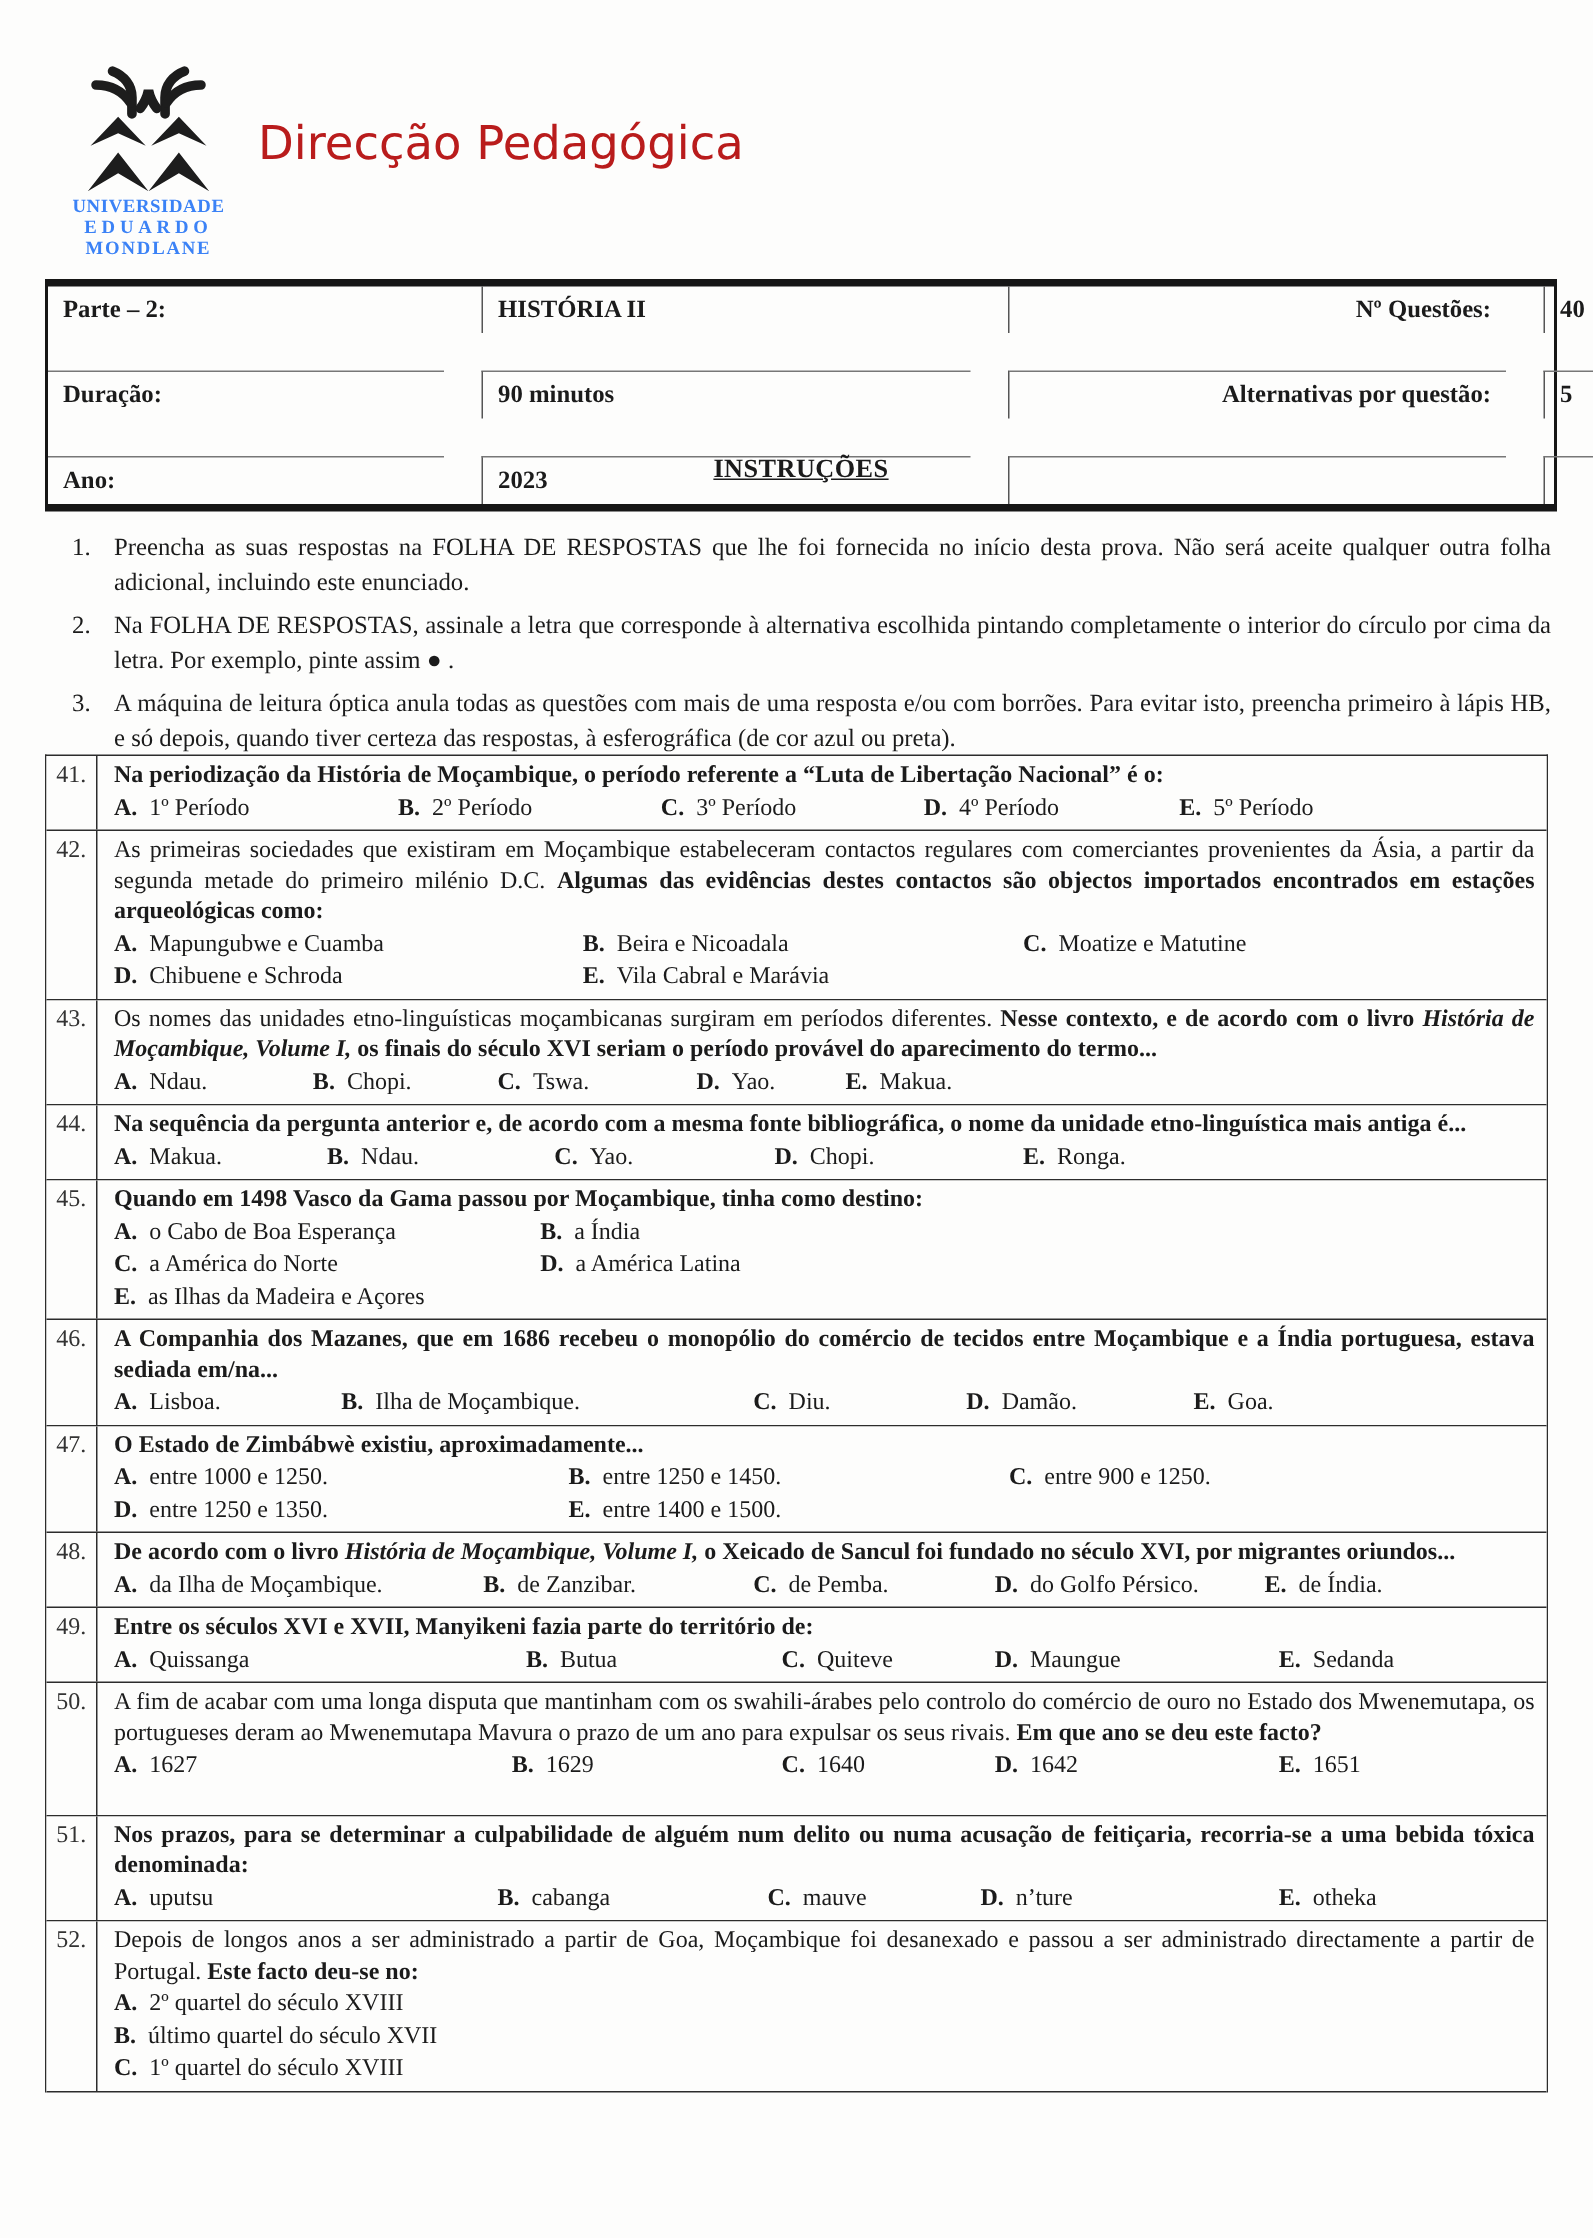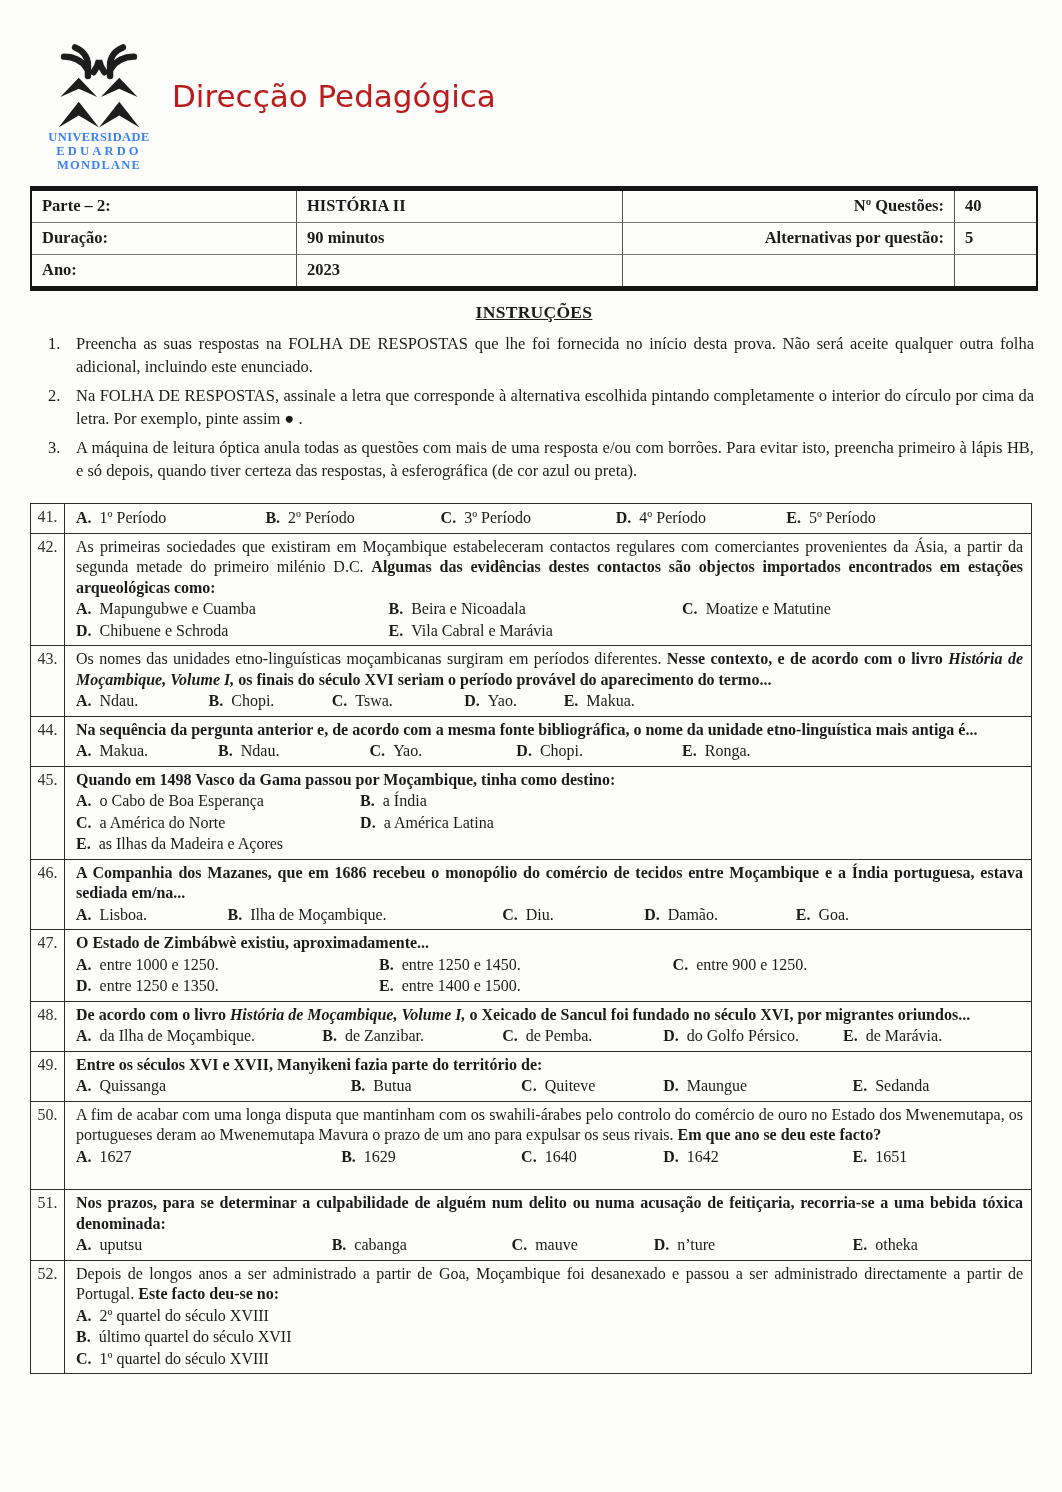--- a/index.html
+++ b/index.html
@@ -17,31 +17,31 @@
   .logo-text .l3 { letter-spacing:1.2px; }
   .htitle { position:absolute; left:172px; top:78px; font-family:"DejaVu Sans", sans-serif;
             font-size:31px; font-weight:500; color:#b91c1c; }
   .hsub { position:absolute; left:168px; top:130px; font-family:"DejaVu Sans", sans-serif;
           font-size:27px; font-weight:400; color:#a2a2a2; letter-spacing:0.4px;
           filter:blur(0.4px); white-space:nowrap; }
 
   
   .info-table { position:absolute; left:30px; top:186px; width:1008px;
                 display:grid; grid-template-columns:264px 326px 332px 1fr;
-                border:2px solid #161616; border-top-width:5px; border-bottom-width:5px; }
+                border:2px solid #161616; border-top-width:5px; border-bottom-width:5px;gap:25px; }
   .it-cell { border-left:1px solid #555; border-top:1px solid #777;
              padding:5px 10px 6px 10px; font-size:16.5px; font-weight:700; min-height:31px; }
   .it-cell:nth-child(4n+1){ border-left:none; }
   .it-cell:nth-child(-n+4){ border-top:none; }
   .it-right { text-align:right; }
 
   
   .instructions { position:absolute; left:30px; top:302px; width:1008px; }
   .ins-title { text-align:center; font-weight:700; text-decoration:underline;
-               font-size:17.5px; letter-spacing:0.3px; margin-bottom:9px; }
+               font-size:17.5px; letter-spacing:0.3px; margin-bottom:30px; }
   .ins-item { display:flex; margin-bottom:5px; font-size:16.5px; line-height:1.42; }
   .ins-num { flex:0 0 32px; padding-left:18px; }
   .ins-text { flex:1; text-align:justify; padding-left:14px; padding-right:4px; }
 
   
   .questions { position:absolute; left:30px; top:503px; width:1002px;
                border:1.5px solid #2c2c2c; border-bottom:none; }
   .q-row { display:flex; border-bottom:1.5px solid #2c2c2c; background:#fdfdfc; }
   .q-num { flex:0 0 34px; border-right:1.5px solid #2c2c2c; font-size:16px;
            color:#333; padding-top:4px; text-align:center; }
@@ -114,20 +114,21 @@
     <div class="ins-item">
       <div class="ins-num">3.</div>
       <div class="ins-text">A máquina de leitura óptica anula todas as questões com mais de uma resposta e/ou com borrões. Para evitar isto, preencha primeiro à lápis HB, e só depois, quando tiver certeza das respostas, à esferográfica (de cor azul ou preta).</div>
     </div>
   </div>
 
   <div class="questions">
       <div class="q-row">
         <div class="q-num">41.</div>
         <div class="q-body">
+          <div class="q-stem"><span class="b ">Na periodização da História de Moçambique, o período referente a “Luta de Libertação Nacional” é o:</span></div>
           <div class="opt-row">
             <span class="opt" style="flex: 0 0 20%;">
               <span class="opt-l">A.</span>
               <span>1º Período</span>
             </span>
             <span class="opt" style="flex: 0 0 18.5%;">
               <span class="opt-l">B.</span>
               <span>2º Período</span>
             </span>
             <span class="opt" style="flex: 0 0 18.5%;">
@@ -337,21 +338,21 @@
             <span class="opt" style="flex: 0 0 17%;">
               <span class="opt-l">C.</span>
               <span>de Pemba.</span>
             </span>
             <span class="opt" style="flex: 0 0 19%;">
               <span class="opt-l">D.</span>
               <span>do Golfo Pérsico.</span>
             </span>
             <span class="opt">
               <span class="opt-l">E.</span>
-              <span>de Marávia.</span>
+              <span>de Índia.</span>
             </span>
           </div>
         </div>
       </div>
       <div class="q-row">
         <div class="q-num">49.</div>
         <div class="q-body">
           <div class="q-stem"><span class="b ">Entre os séculos XVI e XVII, Manyikeni fazia parte do território de:</span></div>
           <div class="opt-row">
             <span class="opt" style="flex: 0 0 29%;">

